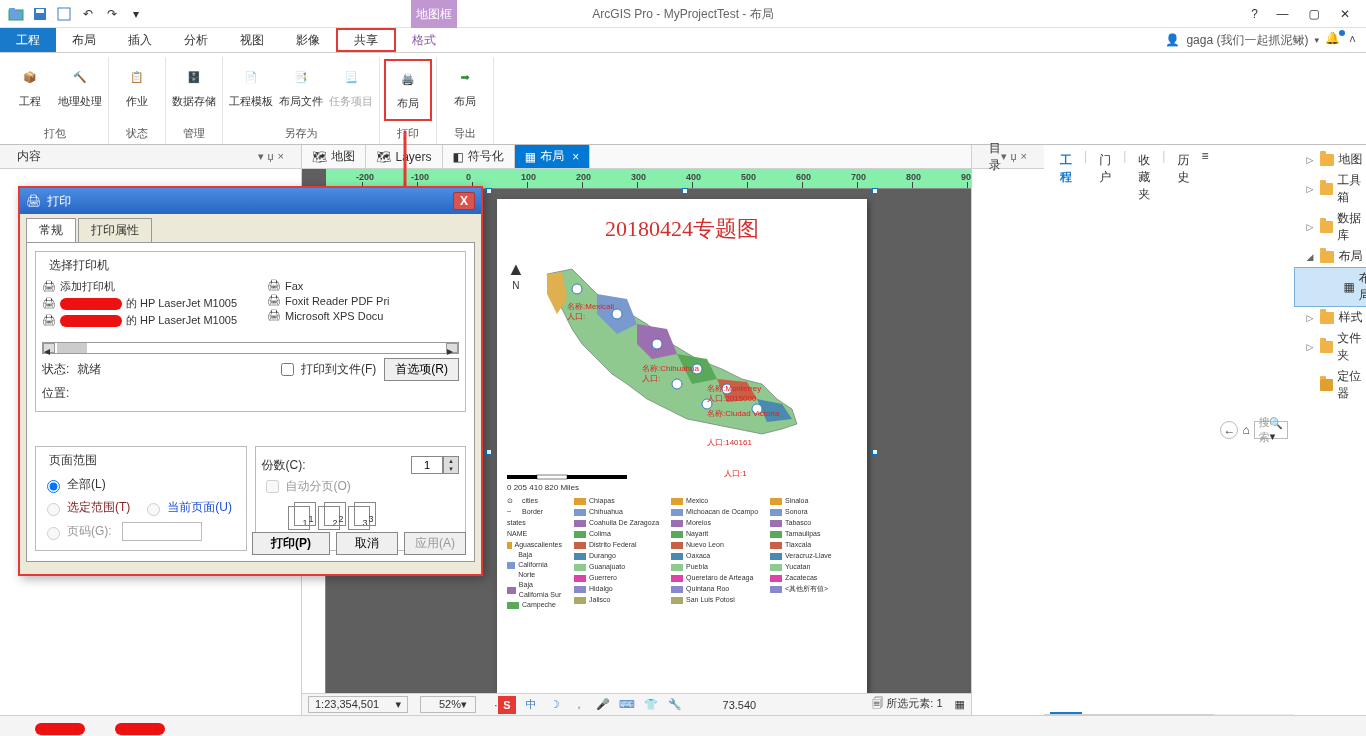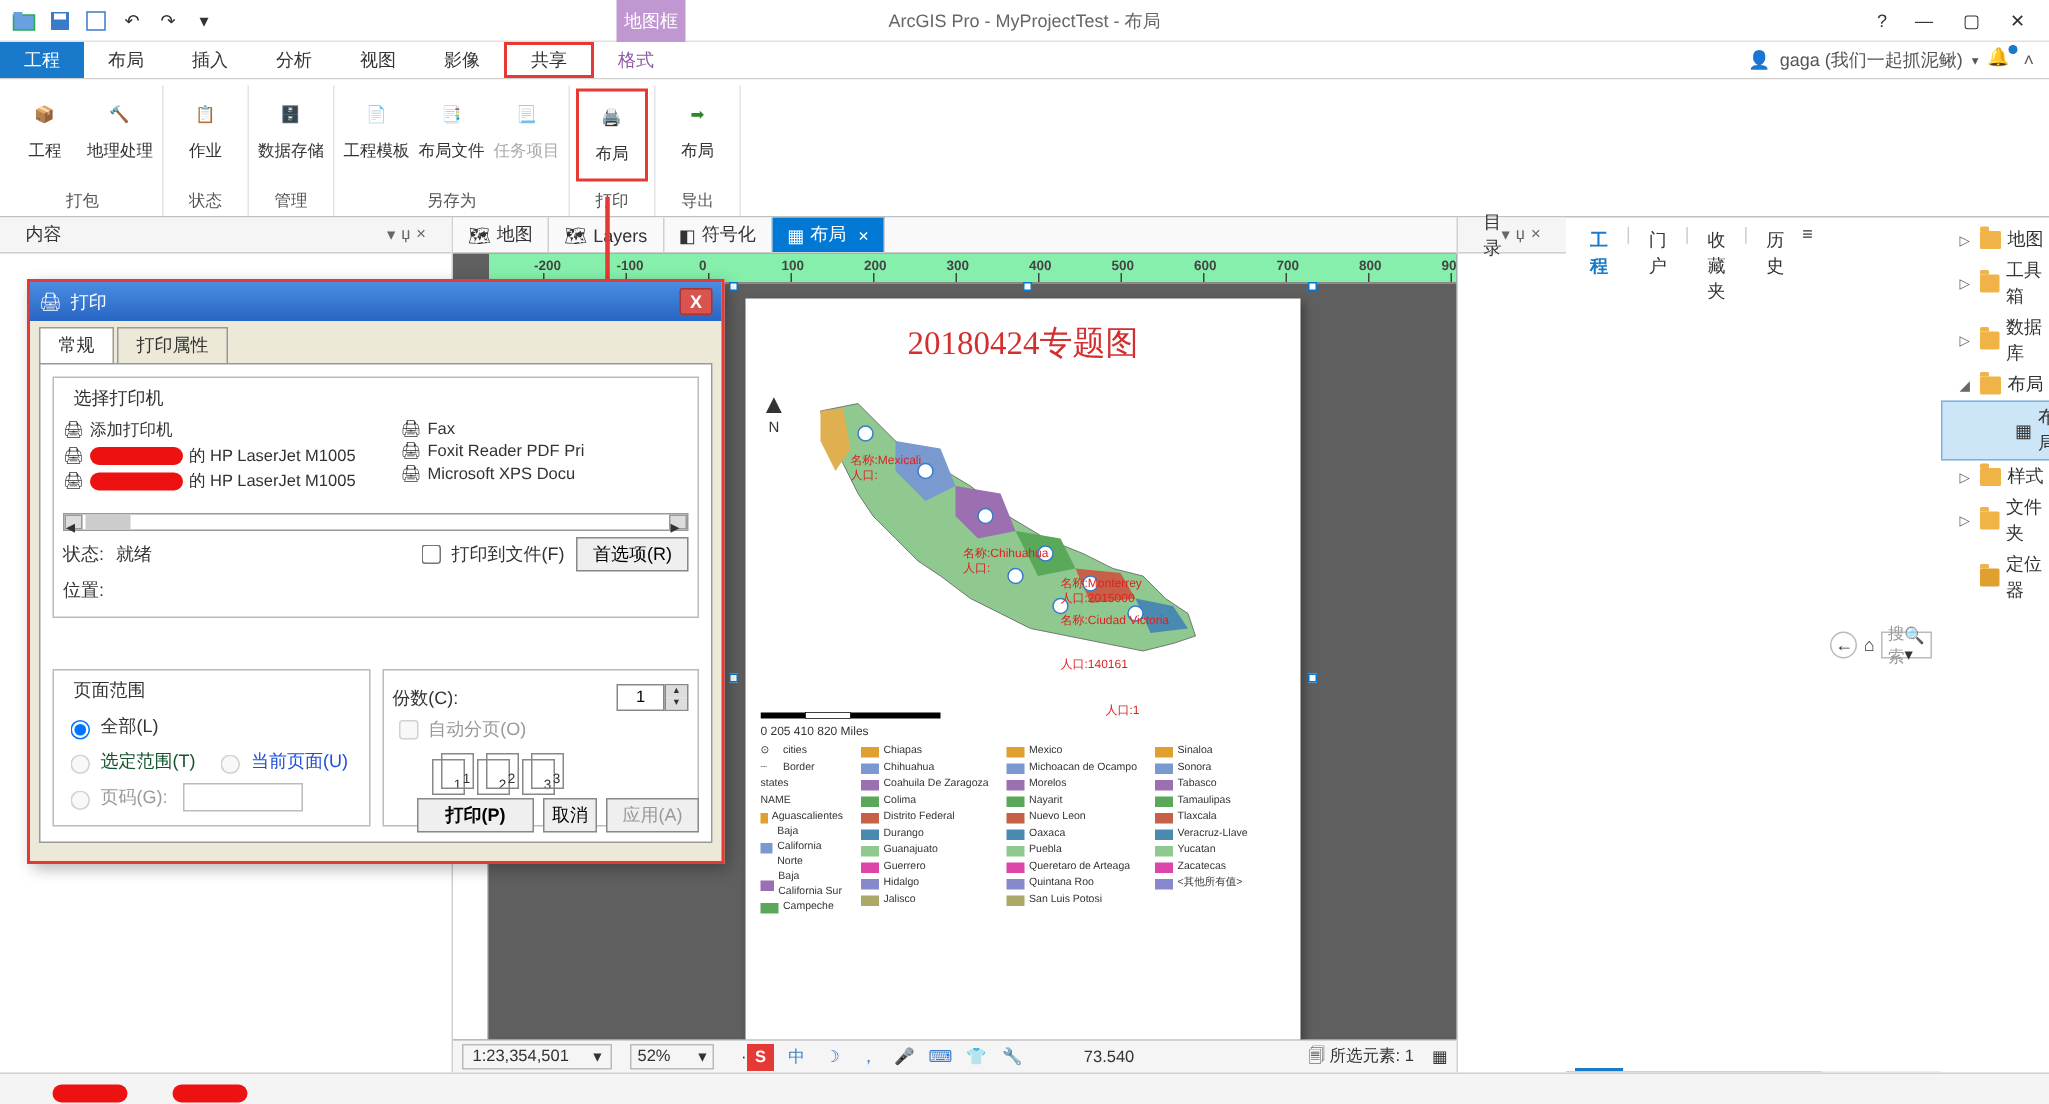--- a/index.html
+++ b/index.html
@@ -60,21 +60,21 @@
 .handle { position:absolute; width:6px; height:6px; border:1px solid #0078d4; background:#fff;}
 .north-arrow { position:absolute; left:10px; top:60px; font-size:10px; text-align:center;}
 .mexico-svg { width:300px; height:210px; margin-left:20px; }
 .scale-bar { font-size:8px; color:#333; margin-top:6px;}
 .legend { font-size:7px; display:flex; gap:12px; margin-top:4px; line-height:10px;}
 .legend .lcol { display:flex; flex-direction:column; gap:1px;}
 .legend .li { display:flex; align-items:center; gap:3px;}
 .legend .sw { width:12px; height:7px;}
 .statusbar { height: 22px; border-top: 1px solid #d0d0d0; display: flex; align-items: center; padding: 0 6px; gap: 12px; font-size: 11px; background:#f5f5f5; }
 .statusbar .scale-input { border:1px solid #bbb; padding:1px 6px; width:100px; display:flex; justify-content:space-between;}
-.statusbar .zoom { border:1px solid #bbb; padding:1px 4px; width:56px; display:flex; justify-content:space-between;}
+.statusbar .zoom { border:1px solid #bbb; padding:1px 18px; width:56px; display:flex; justify-content:space-between;}
 .bottom-toolbar { position:absolute; left:498px; display:flex; gap:6px; align-items:center;}
 .bottom-toolbar .tb { width:18px; height:18px; display:flex; align-items:center; justify-content:center;}
 
 
 .right-panel { width: 395px; border-left: 1px solid #d0d0d0; display: flex; }
 .catalog-tabs { display: flex; border-bottom: 1px solid #d0d0d0; padding: 4px 6px 0; gap: 2px; }
 .ctab { padding: 3px 10px; font-size: 12px; cursor: pointer; color: #333; }
 .ctab.active { color: #1979ca; border-bottom: 2px solid #1979ca; font-weight: bold; }
 .ctab-sep { color: #ccc; }
 .catalog-searchbar { display: flex; align-items: center; gap: 4px; padding: 4px 6px; border-bottom: 1px solid #eee; }
@@ -345,21 +345,21 @@
           </svg>
           <div id="map-labels-container">
               <div class="map-labels" style="left: 60px; top: 48px;">名称:Mexicali</div>
               <div class="map-labels" style="left: 60px; top: 58px;">人口:</div>
               <div class="map-labels" style="left: 135px; top: 110px;">名称:Chihuahua</div>
               <div class="map-labels" style="left: 135px; top: 120px;">人口:</div>
               <div class="map-labels" style="left: 200px; top: 130px;">名称:Monterrey</div>
               <div class="map-labels" style="left: 200px; top: 140px;">人口:2015000</div>
               <div class="map-labels" style="left: 200px; top: 155px;">名称:Ciudad Victoria</div>
               <div class="map-labels" style="left: 200px; top: 184px;">人口:140161</div>
-              <div class="map-labels" style="left: 230px; top: 215px;">人口:1</div>
+              <div class="map-labels" style="left: 217px; top: 215px;">人口:1</div>
             </div>
         </div>
         <div class="scale-bar">
           <svg width="160" height="8">
               <rect x="0" y="2" width="30" height="4" fill="#000"></rect>
               <rect x="30" y="2" width="30" height="4" fill="#fff" stroke="#000" stroke-width="0.5"></rect>
               <rect x="60" y="2" width="60" height="4" fill="#000"></rect>
             </svg>
           <div>0   205   410            820 Miles</div>
         </div>
@@ -668,21 +668,21 @@
     <div class="pd-cols">
       <div class="pd-col fieldset">
         <div class="fieldset-title">页面范围</div>
         <div class="radio">
             <input type="radio" checked="" style="">
             <span>全部(L)</span>
           </div>
         <div style="display:flex;gap:12px">
           <div class="radio">
               <input type="radio" disabled="" style="">
-              <span style="color:#14532d">选定范围(T)</span>
+              <span style="color:#7f1d1d">选定范围(T)</span>
             </div>
           <div class="radio">
               <input type="radio" disabled="" style="">
               <span style="color:#1d4ed8">当前页面(U)</span>
             </div>
         </div>
         <div class="radio">
             <input type="radio" disabled="" style="">
             <span style="color:#999">页码(G):</span>
             <input type="text" style="width: 80px; border: 1px solid rgb(187, 187, 187); margin-left: 6px;">
@@ -714,21 +714,21 @@
             </div>
             <div style="position: relative; width: 26px; height: 28px;">
               <div class="cp" style="position: absolute; left: 0px; top: 4px;">3</div>
               <div class="cp" style="position: absolute; left: 6px; top: 0px;">3</div>
             </div>
           </div>
       </div>
     </div>
     <div class="pd-footer">
       <button class="pd-btn" style="font-weight:bold;padding:2px 18px">打印(P)</button>
-      <button class="pd-btn" style="padding:2px 5px">取消</button>
+      <button class="pd-btn" style="padding:2px 18px">取消</button>
       <button class="pd-btn" style="color:#999">应用(A)</button>
     </div>
   </div>
 </div>
 
 <div class="bottom-strip">
   <div class="red-blobs">
       <span></span>
       <span></span>
     </div>

